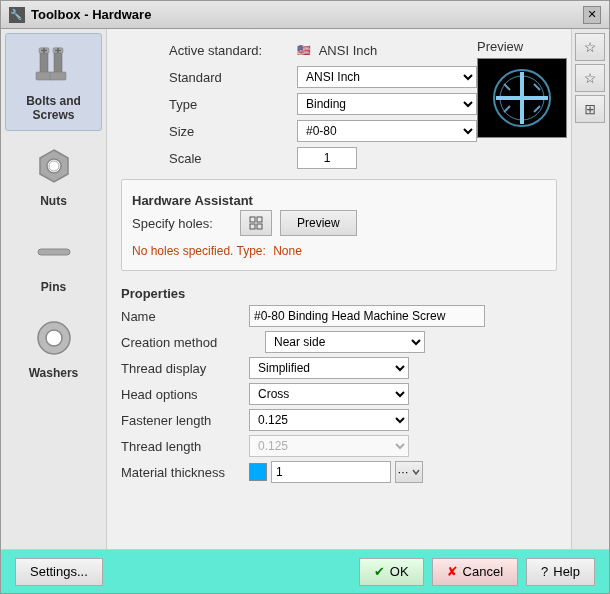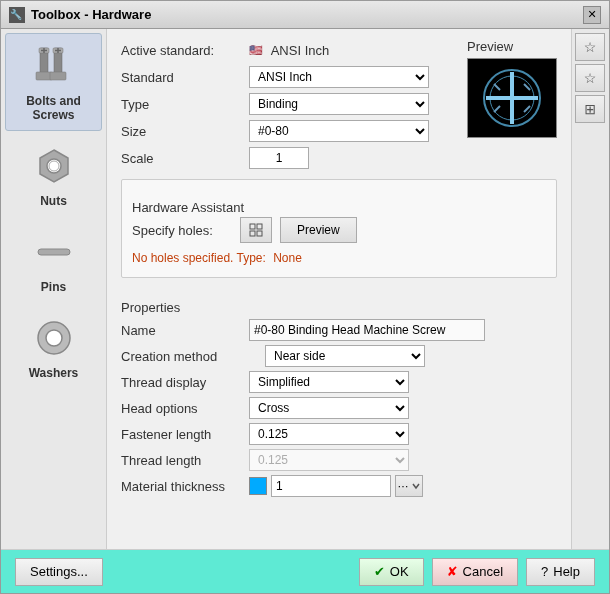--- a/index.html
+++ b/index.html
@@ -187,33 +187,34 @@
       align-items: center;
       justify-content: center;
       position: relative;
     }
 
     .top-row {
       display: flex;
       justify-content: space-between;
       align-items: flex-start;
       margin-bottom: 4px;
+      margin-left: 48px;
     }
 
     .top-form {
       display: flex;
       flex-direction: column;
       gap: 5px;
     }
 
     .section-title {
       font-size: 13px;
-      font-weight: normal;
+      font-weight: bold;
       color: #333;
-      margin-top: 12px;
+      margin-top: 5px;
       margin-bottom: 2px;
     }
 
     .hardware-assistant {
       background: #f8f8f8;
       border: 1px solid #ccc;
       padding: 8px 10px;
       border-radius: 2px;
     }
 

